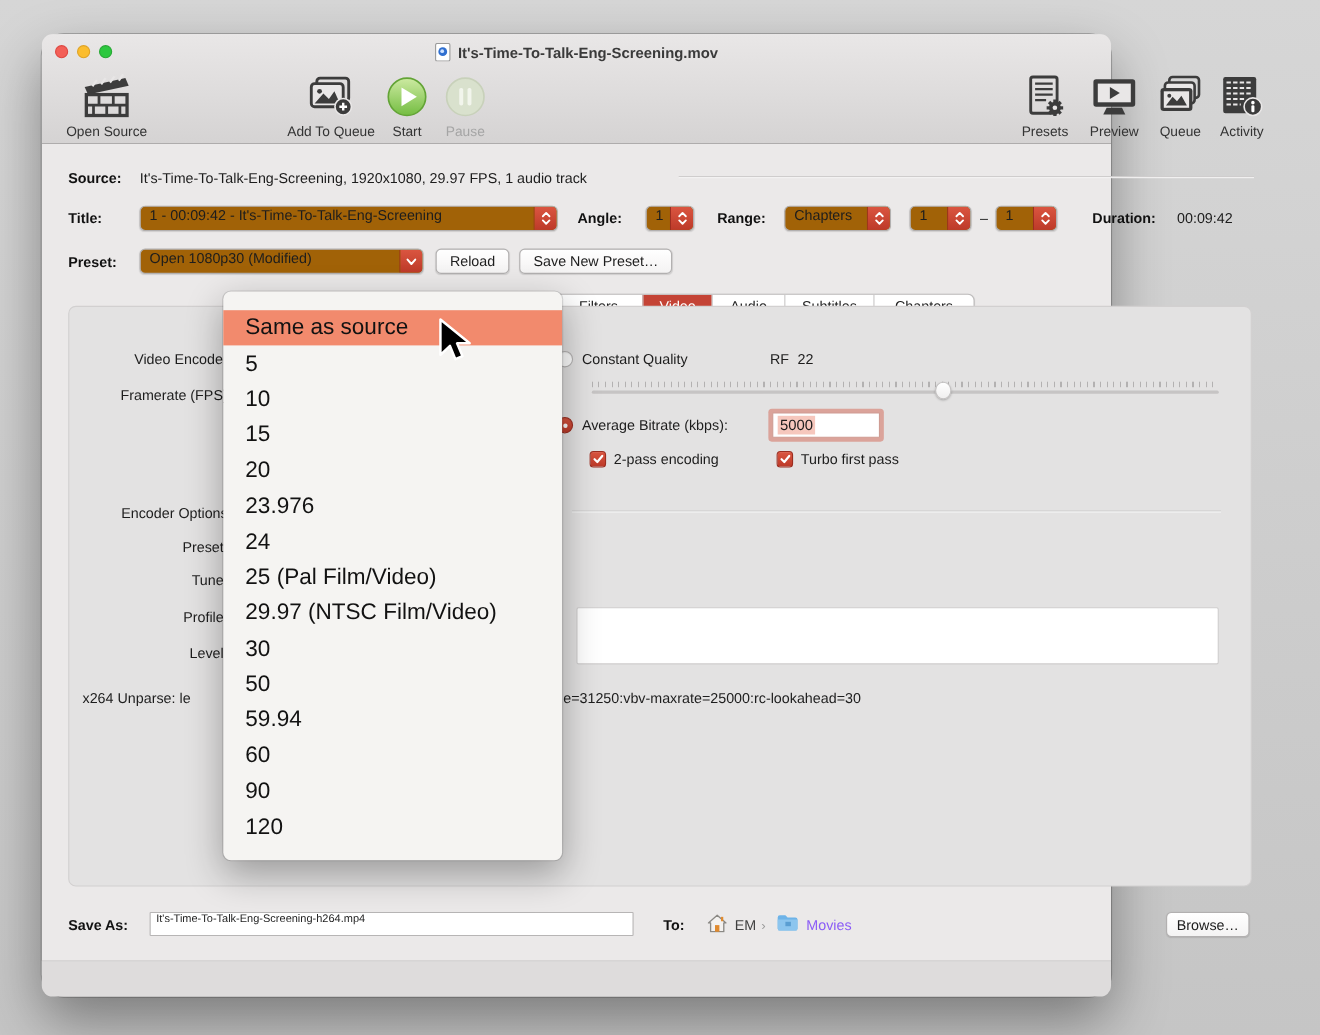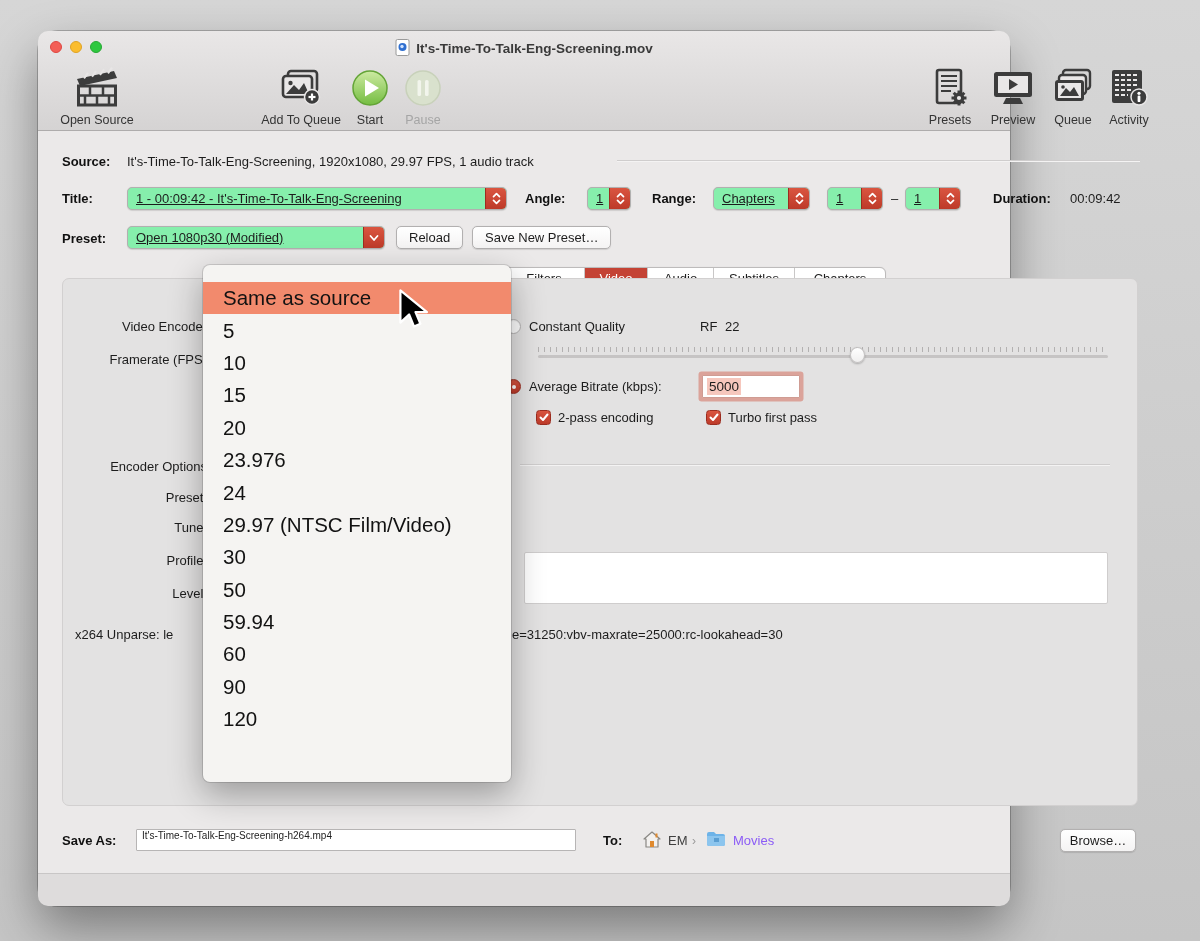--- a/index.html
+++ b/index.html
@@ -32,24 +32,23 @@
   }
   #win-title .doc-ic { display:inline-block; vertical-align:-3px; margin-right:6px; }
   .tb-item { position:absolute; top:35px; display:flex; flex-direction:column; align-items:center; gap:3px; }
   .tb-item .lab { font-size:12.5px; color:#343434; white-space:nowrap; }
   .tb-item.disabled .lab { color:#a5a5a5; }
   .icw { height:44px; display:flex; align-items:center; justify-content:center; }
   
   .blab { font-weight:700; color:#111; }
   .divline { position:absolute; height:2px; border-top:1px solid #cfcdcd; border-bottom:1px solid #f4f3f3; }
   .popup {
-    position:absolute; height:23px; background:#86efac; border:1px solid #b2b0b0;
-    border-radius:5px; display:flex; align-items:center; overflow:hidden;
+    position:absolute; height:23px; background:#a16207; border:1px solid #b2b0b0;
+    border-radius:5px; display:flex; overflow:hidden;
     box-shadow:0 .5px 1px rgba(0,0,0,.12);
-    text-decoration:underline;
   }
   .popup .val { flex:1; padding:0 8px; white-space:nowrap; overflow:hidden; font-size:13px; }
   .popup .cap {
     width:21px; align-self:stretch; background:linear-gradient(#da5540,#bd3a29);
     border-left:1px solid #9c2d20; display:flex; align-items:center; justify-content:center;
     border-radius:0 4px 4px 0;
   }
   .btn {
     position:absolute; height:23px; background:linear-gradient(#ffffff,#f4f3f3);
     border:1px solid #b2b0b0; border-radius:5px; display:flex; align-items:center;
@@ -400,20 +399,21 @@
   <div class="plab" style="left:474px; top:596px;">e=31250:vbv-maxrate=25000:rc-lookahead=30</div>
 
   <div id="fr-menu">
     <div class="menu-item hl">Same as source</div>
     <div class="menu-item">5</div>
     <div class="menu-item">10</div>
     <div class="menu-item">15</div>
     <div class="menu-item">20</div>
     <div class="menu-item">23.976</div>
     <div class="menu-item">24</div>
+    <div class="menu-item">25 (Pal Film/Video)</div>
     <div class="menu-item">29.97 (NTSC Film/Video)</div>
     <div class="menu-item">30</div>
     <div class="menu-item">50</div>
     <div class="menu-item">59.94</div>
     <div class="menu-item">60</div>
     <div class="menu-item">90</div>
     <div class="menu-item">120</div>
   </div>
 
   <div id="cursor">

